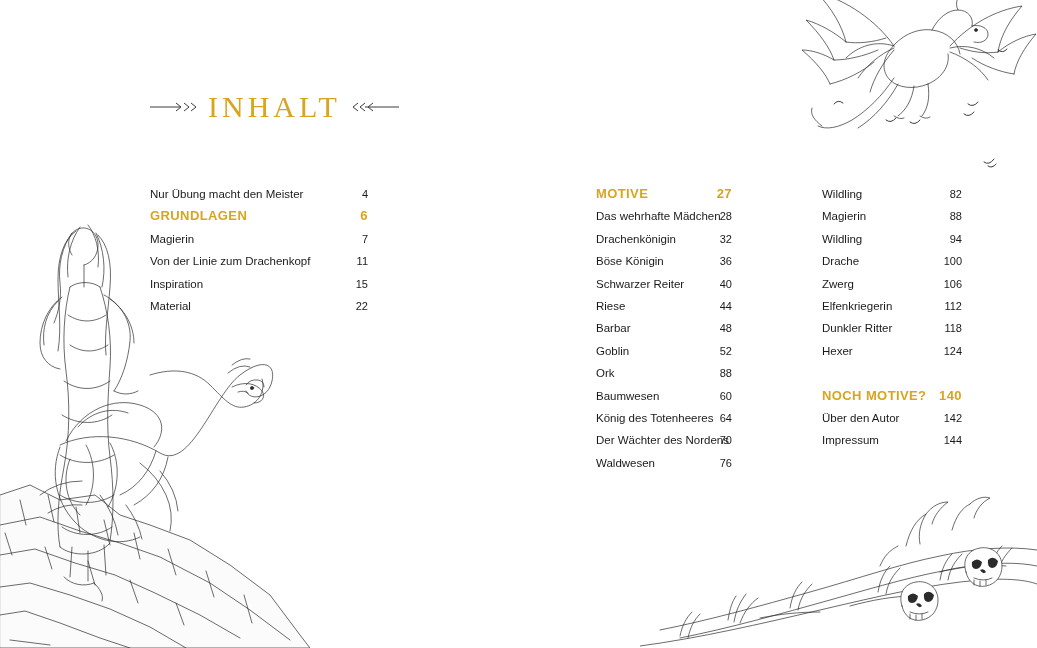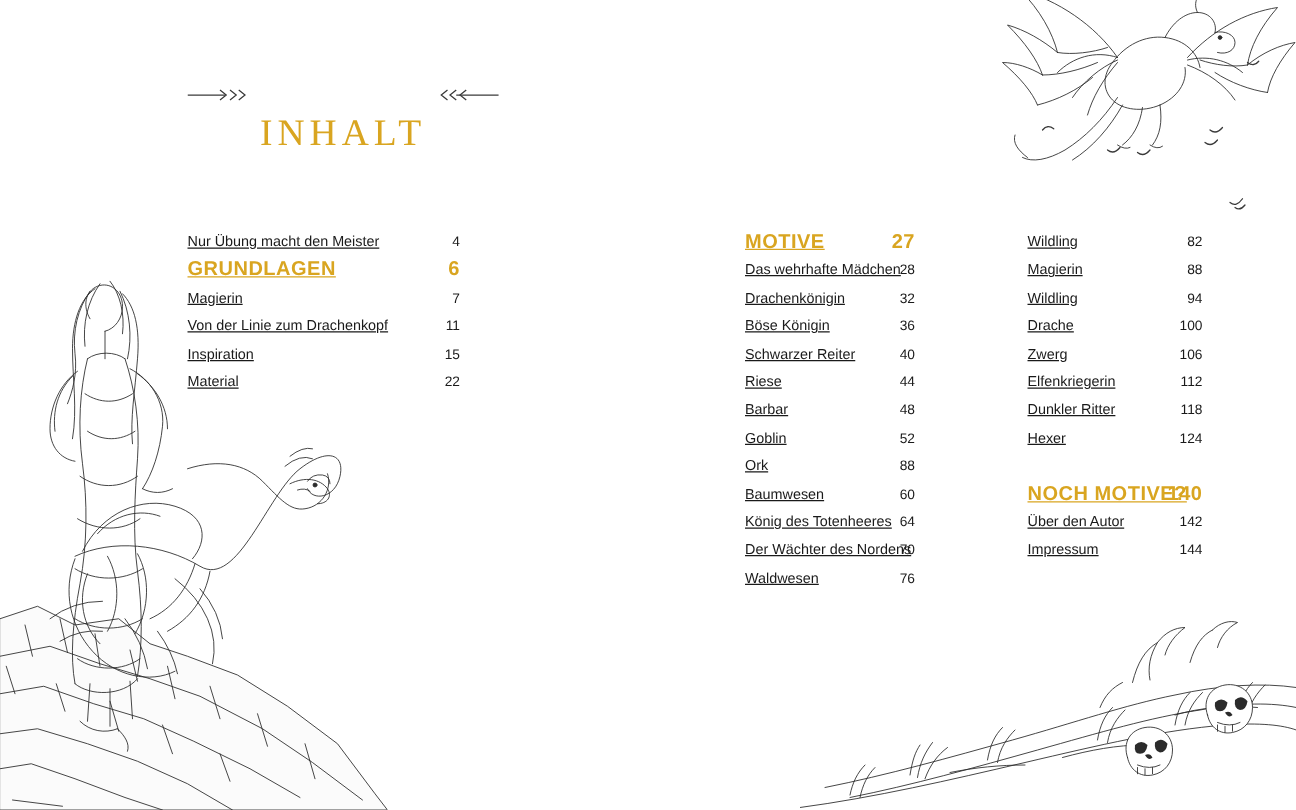--- a/index.html
+++ b/index.html
@@ -15,21 +15,21 @@
     font-family: "Liberation Sans", sans-serif;
     color: #1a1a1a;
   }
 
   
   .title-block {
     position: absolute;
     left: 150px;
     top: 70px;
     display: flex;
-    align-items: flex-start;
+    align-items: center;
     gap: 10px;
   }
   .title-text {
     font-family: "Liberation Serif", serif;
     font-size: 30px;
     letter-spacing: 4px;
     color: #d9a520;
     font-weight: normal;
   }
   .orn {
@@ -46,33 +46,32 @@
   #col3 { left: 822px; top: 183px; width: 140px; }
 
   .toc-row {
     position: relative;
     height: 22.4px;
     line-height: 22.4px;
     white-space: nowrap;
   }
   .toc-label {
     display: inline-block;
-    text-decoration: underline;
   }
   .toc-page {
     position: absolute;
     right: 0;
     top: 0;
     font-size: 11px;
   }
   .accent .toc-label, .accent .toc-page {
     color: #d9a520;
     font-weight: bold;
     letter-spacing: .4px;
-    font-size: 16px;
+    font-size: 13px;
   }
   .spacer { height: 22.4px; }
 
   
   .art {
     position: absolute;
     pointer-events: none;
   }
   #art-woman   { left: 0;   top: 195px;  width: 310px; height: 453px; }
   #art-dragon  { left: 790px; top: -20px; width: 247px; height: 180px; }

